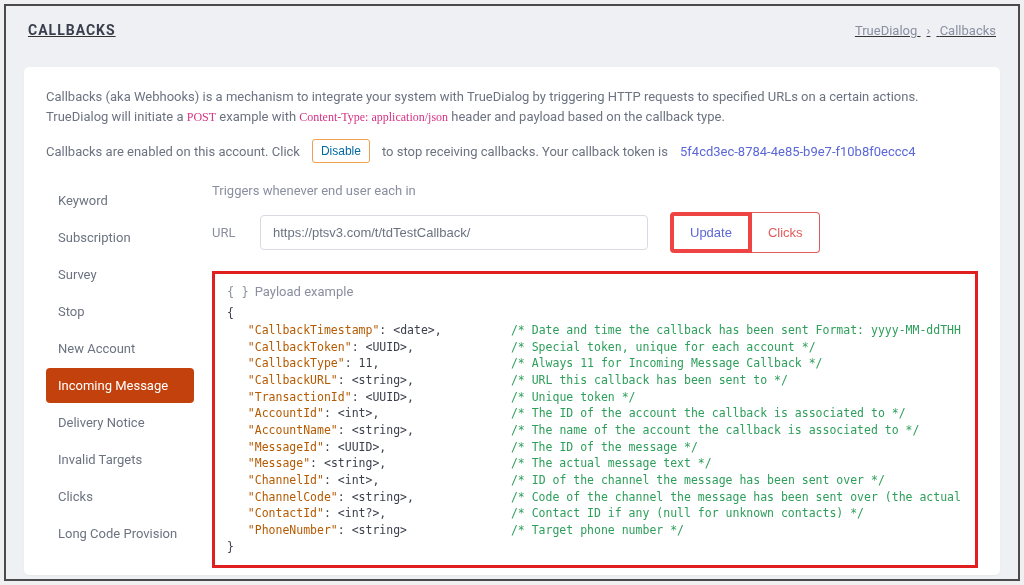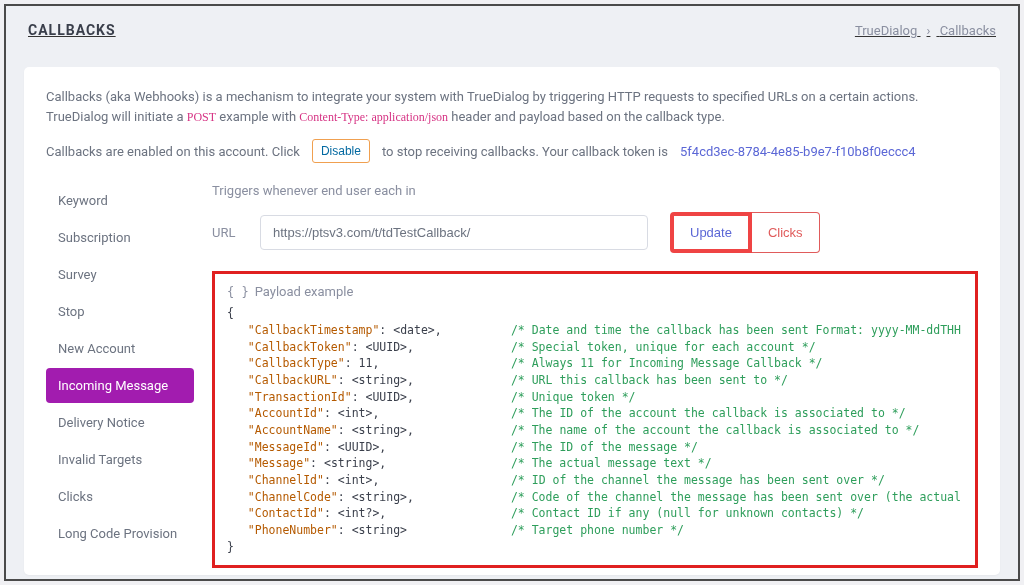--- a/index.html
+++ b/index.html
@@ -87,21 +87,21 @@
   }
   .sidebar-item {
     padding: 10px 12px;
     color: #6c7380;
     font-size: 13px;
     border-radius: 4px;
     cursor: pointer;
     margin-bottom: 2px;
   }
   .sidebar-item.active {
-    background: #a21caf;
+    background: #c2410c;
     color: #fff;
   }
   .main {
     flex: 1;
     min-width: 0;
   }
   .trigger-desc {
     color: #8a8fa0;
     font-size: 13px;
     margin-bottom: 14px;

